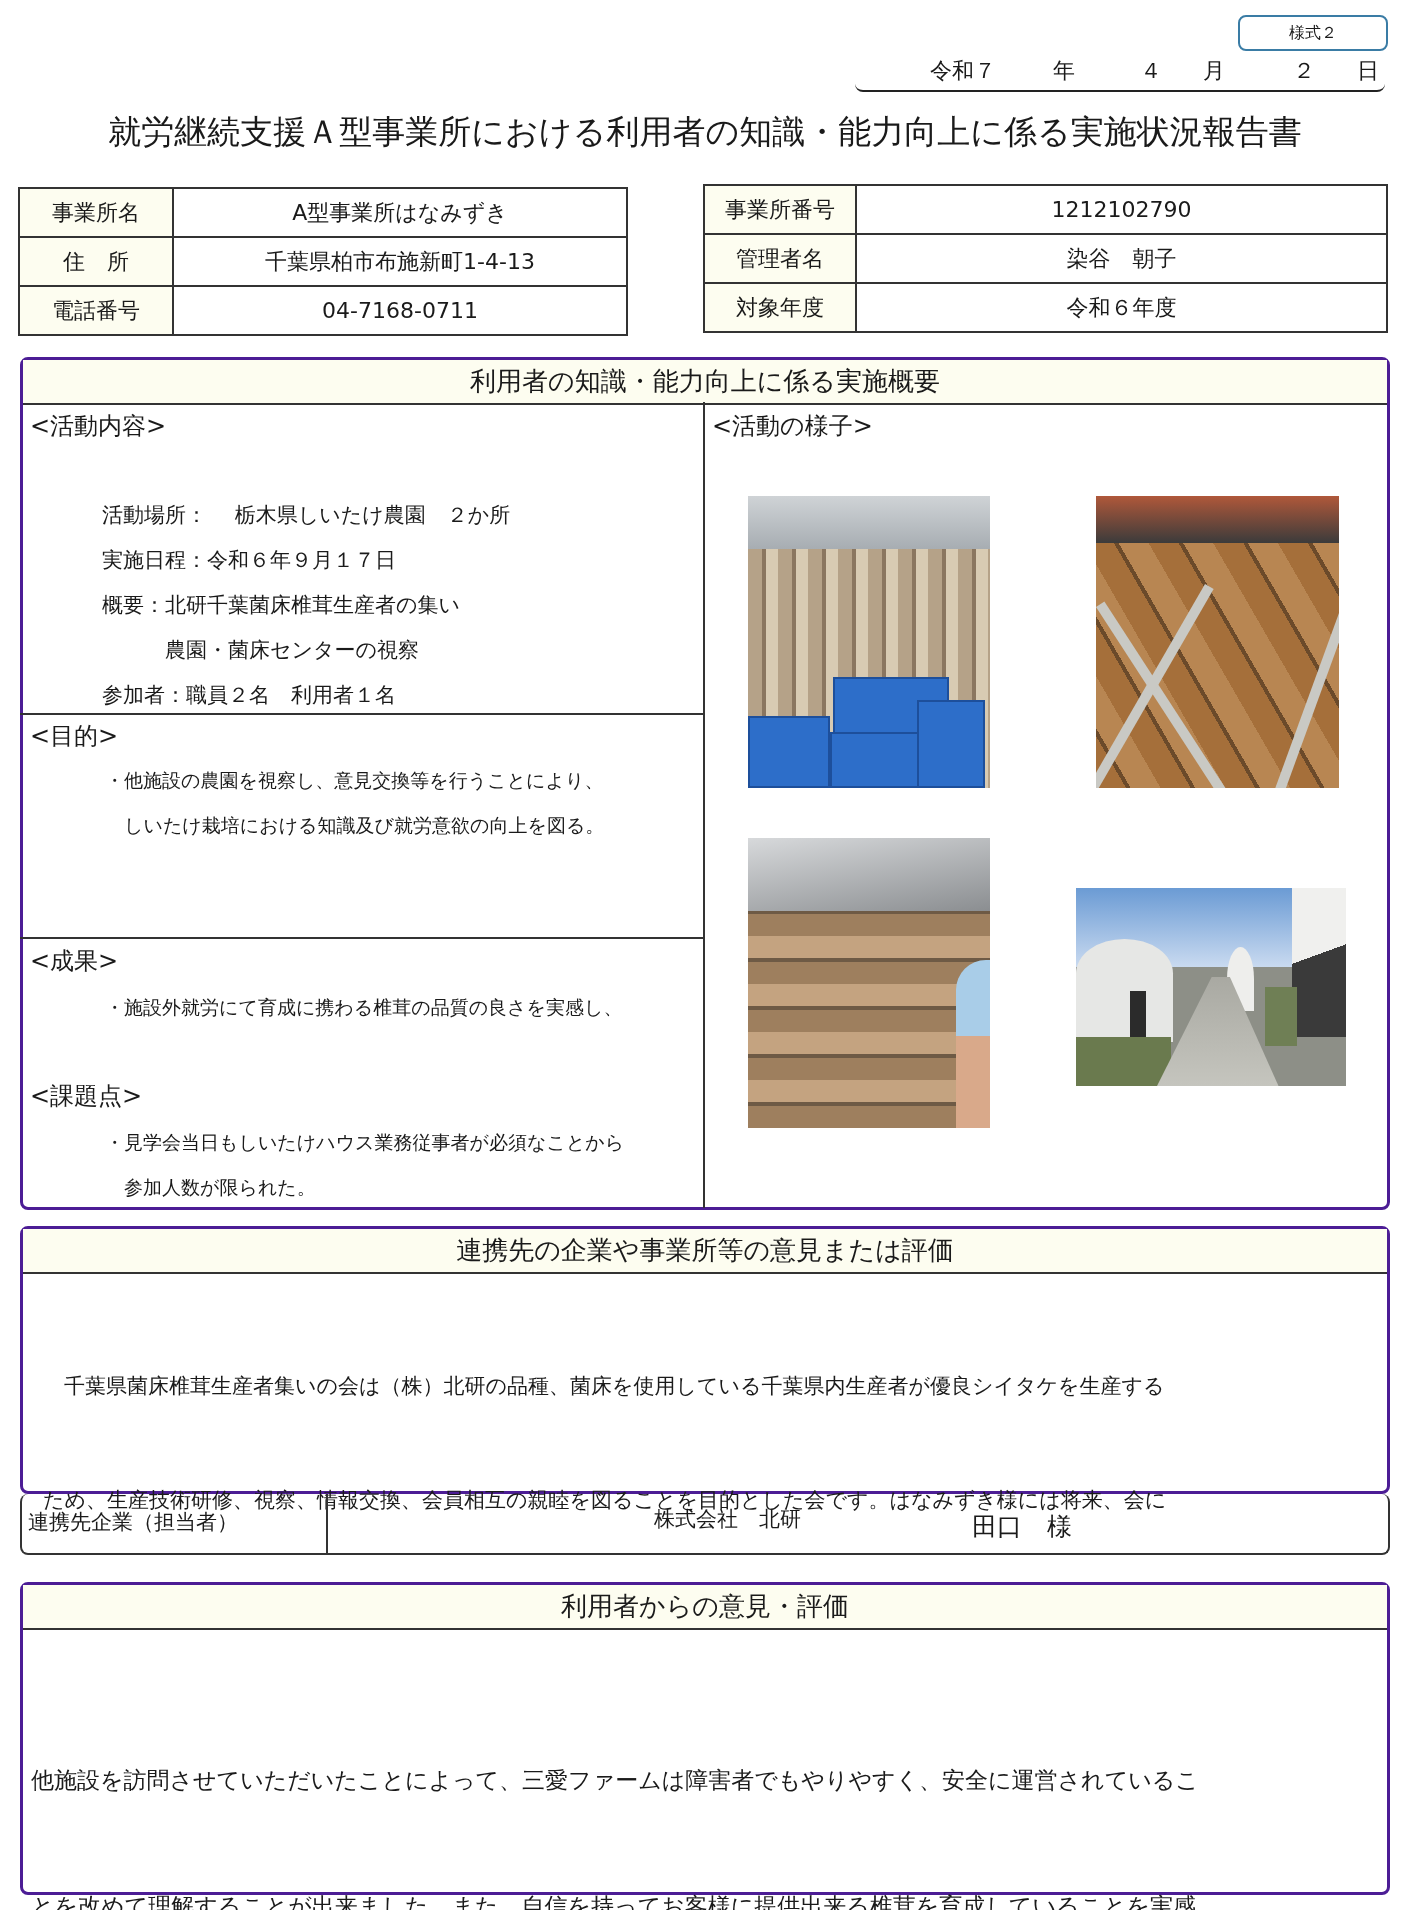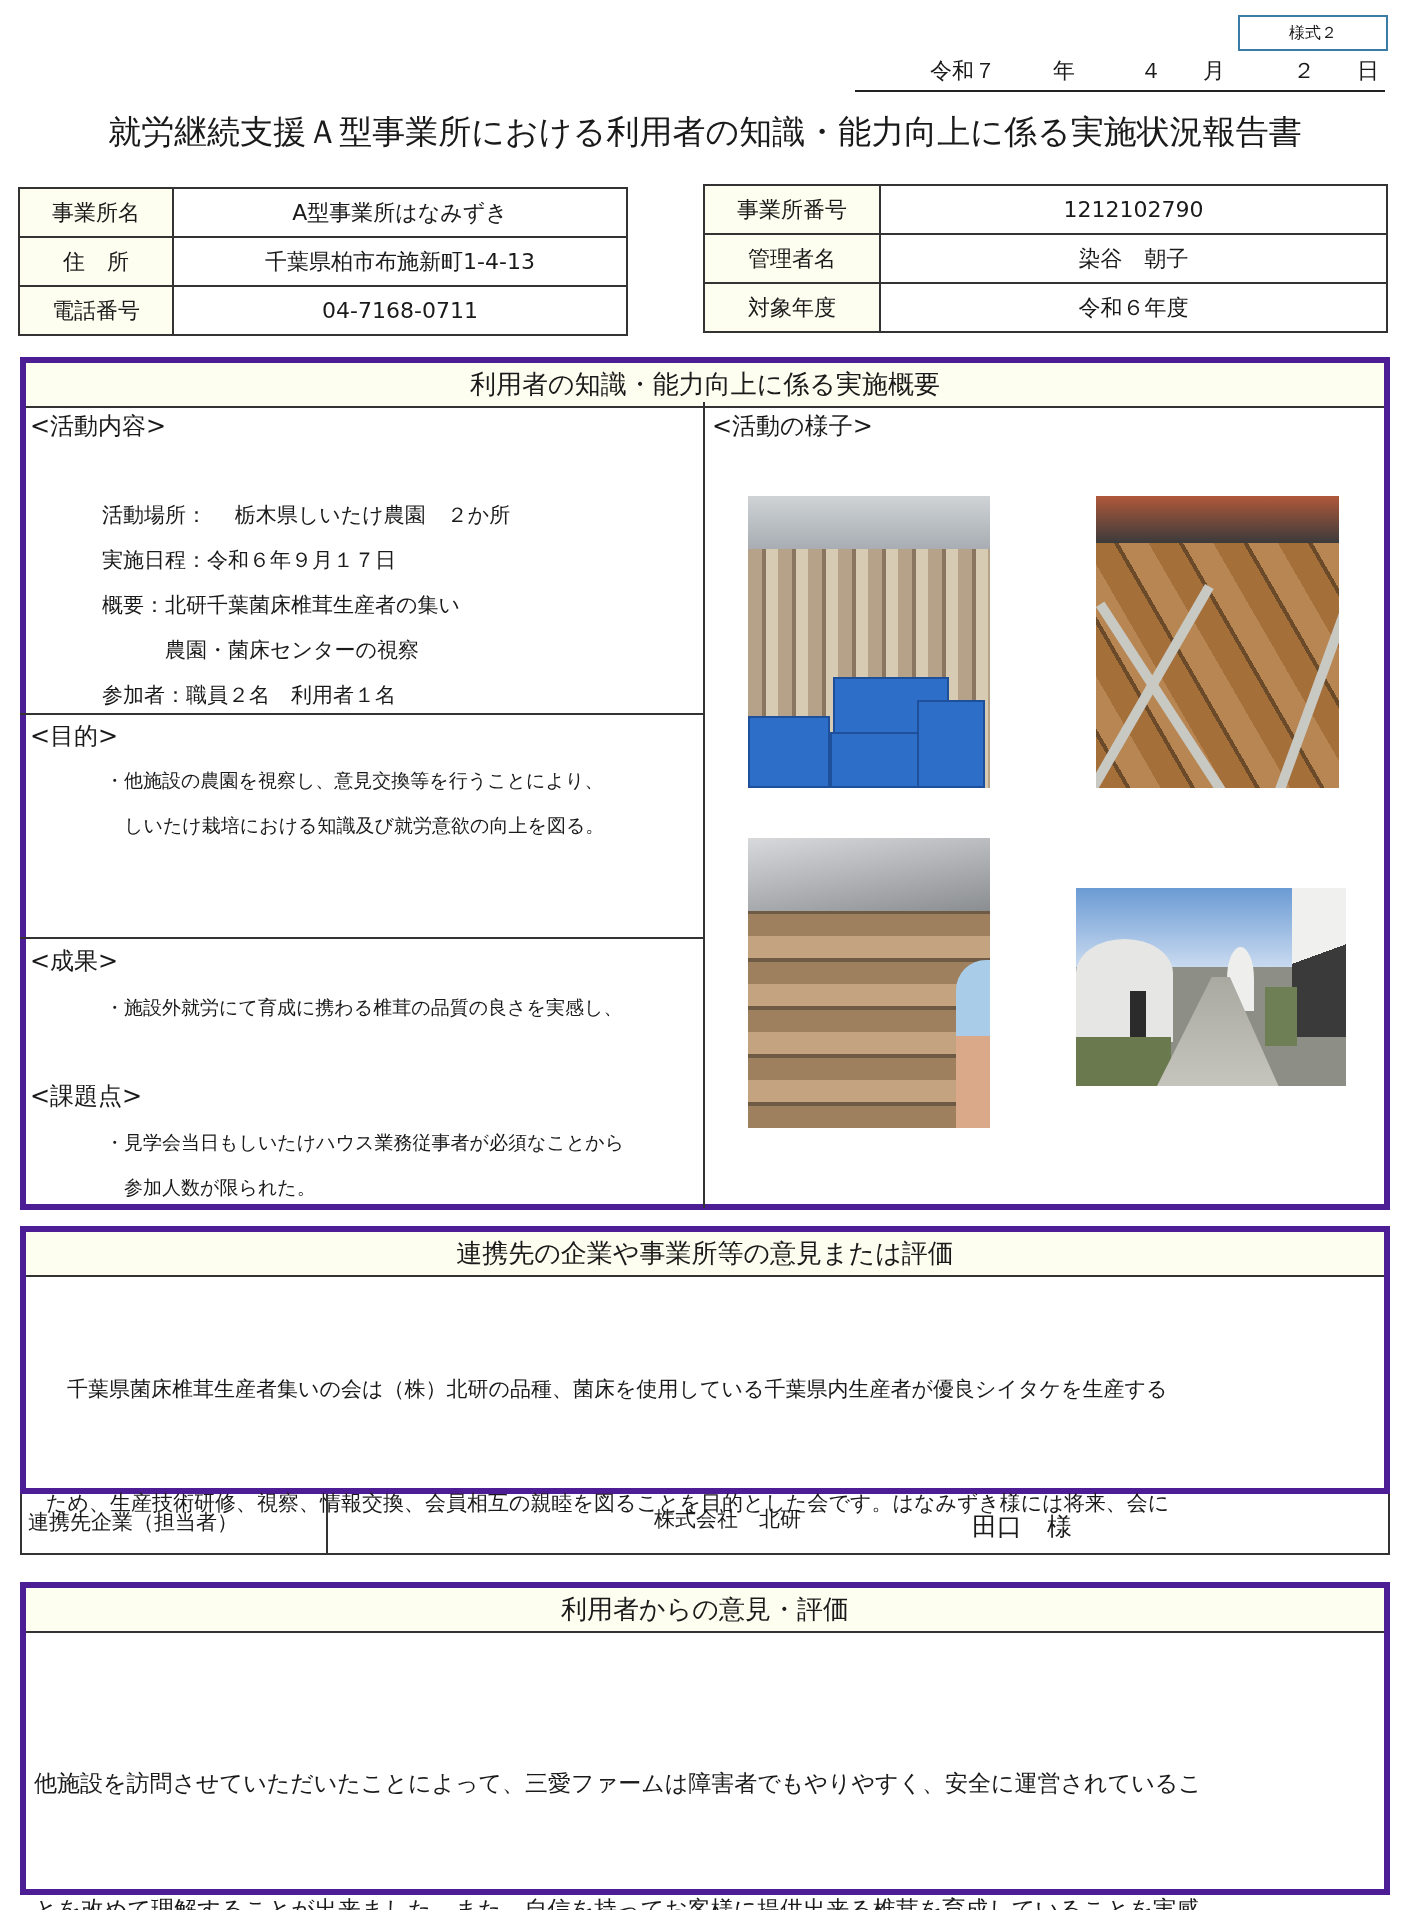--- a/index.html
+++ b/index.html
@@ -3,21 +3,21 @@
 <meta charset="utf-8">
 <style>
   * { box-sizing: border-box; margin: 0; padding: 0; }
   html, body { width: 1410px; height: 1910px; background: #ffffff; }
   body {
     position: relative;
     font-family: "DejaVu Sans", "Liberation Sans", sans-serif;
     color: #1a1a1a;
     overflow: hidden;
   }
-  .abs { position: absolute; }
+  .abs { position: absolute; border-radius: 8px; }
 
   
   .form-no {
     left: 1238px; top: 15px; width: 150px; height: 36px;
     border: 2px solid #3a7ca5;
     font-size: 16px; text-align: center; line-height: 32px;
   }
   
   .date-line {
     left: 855px; top: 52px; width: 530px; height: 40px;
@@ -35,21 +35,21 @@
   table.info {
     position: absolute; border-collapse: collapse;
     font-size: 22px;
   }
   table.info td {
     border: 2px solid #333; height: 49px; text-align: center; vertical-align: middle;
   }
   table.info td.lbl { background: #fdfdf0; }
 
   
-  .box { border: 6px solid #4c1d95; background: #fff; }
+  .box { border: 3px solid #4c1d95; background: #fff; }
   .box-head {
     background: #fdfdf0; border-bottom: 2px solid #333;
     text-align: center; font-size: 26px;
   }
 
   .sec-label { font-size: 24px; position: absolute; }
   .body-text { font-size: 21px; position: absolute; line-height: 45px; }
   .bullet-text { font-size: 19px; position: absolute; line-height: 45px; }
 
   .hline { position: absolute; height: 2px; background: #333; }
@@ -121,21 +121,21 @@
   <tr>
     <td class="lbl">電話番号</td>
     <td>04-7168-0711</td>
   </tr>
 </tbody>
   </table>
 
 <table class="info" style="left:703px; top:184px; width:685px;">
   <tbody>
       <tr>
-    <td class="lbl" style="width:176px">事業所番号</td>
+    <td class="lbl" style="width:152px">事業所番号</td>
     <td>1212102790</td>
   </tr>
   <tr>
     <td class="lbl">管理者名</td>
     <td>染谷　朝子</td>
   </tr>
   <tr>
     <td class="lbl">対象年度</td>
     <td>令和６年度</td>
   </tr>

